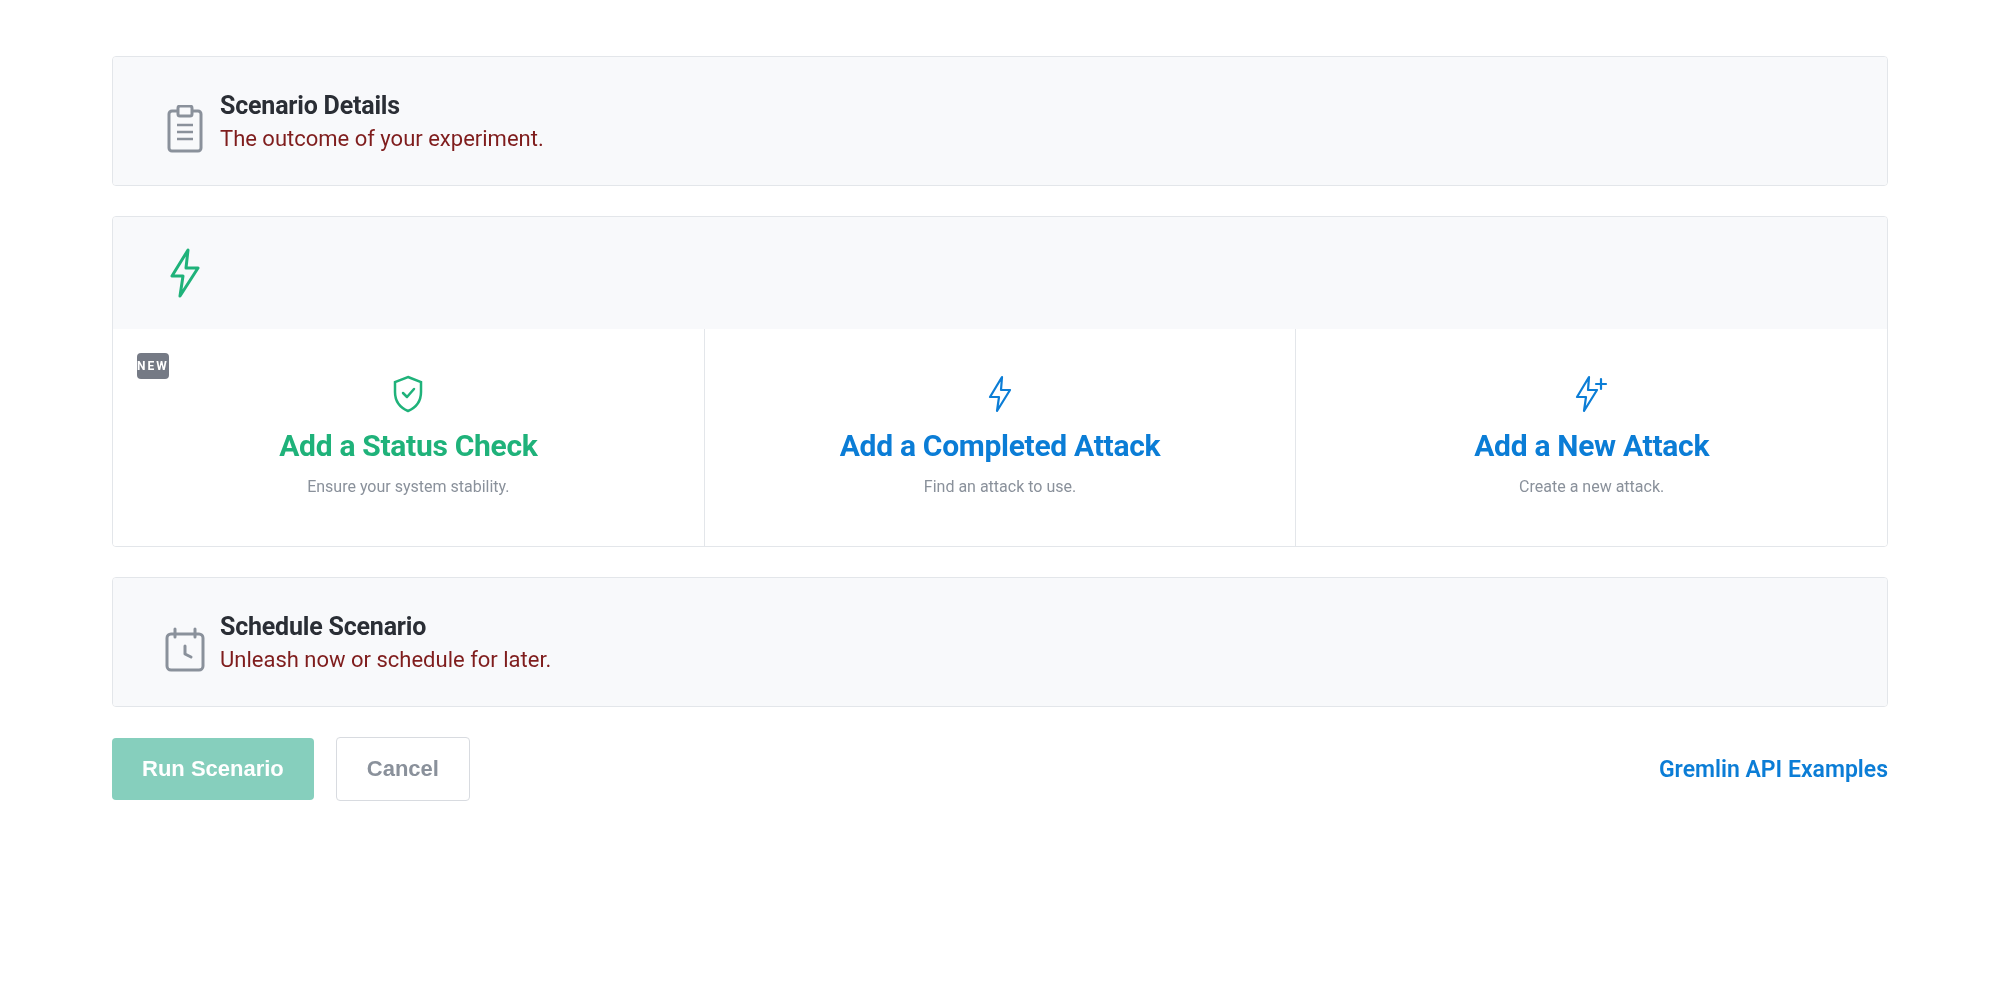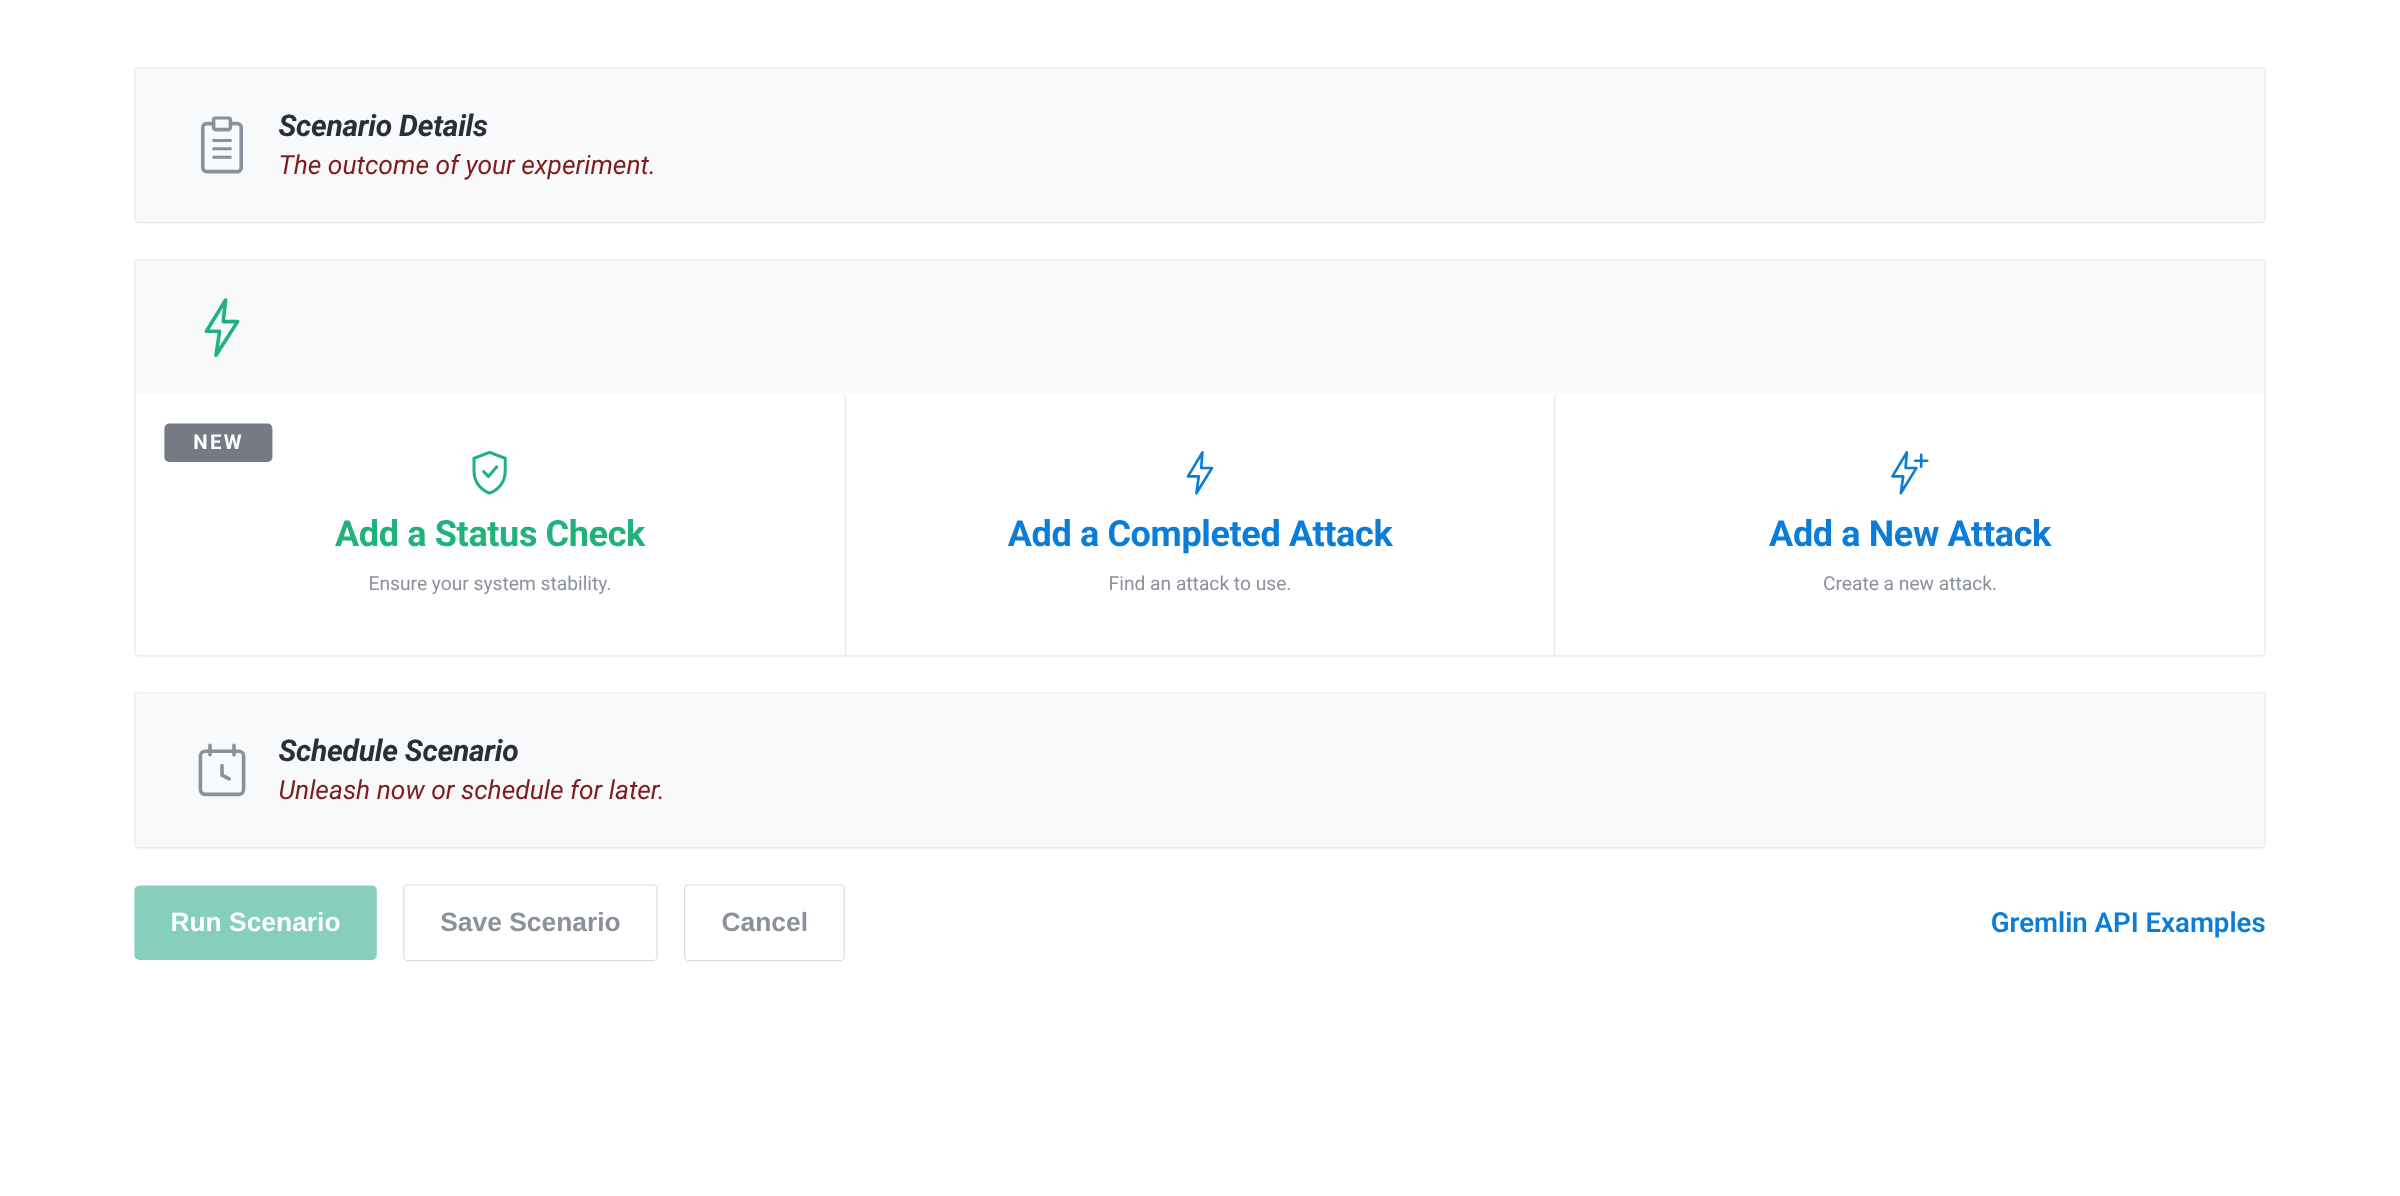--- a/index.html
+++ b/index.html
@@ -13,23 +13,22 @@
   .panel {
     border: 1px solid #e3e6ea;
     border-radius: 4px;
     margin-bottom: 30px;
     overflow: hidden;
   }
   .panel-header {
     background: #f8f9fb;
     padding: 34px 50px;
     display: flex;
-    align-items: center;
-    gap: 25px;
-    font-style: italic;
+    align-items: flex-end;
+    gap: 13px;
   }
   .panel-icon {
     width: 44px;
     height: 44px;
     flex-shrink: 0;
     display: flex;
     align-items: center;
     justify-content: center;
   }
   .panel-icon svg { display: block; }
@@ -57,24 +56,24 @@
     border-right: 1px solid #e3e6ea;
     cursor: pointer;
   }
   .option-card:last-child { border-right: none; }
   .badge {
     position: absolute;
     top: 24px;
     left: 24px;
     background: #757a85;
     color: #ffffff;
-    font-size: 17px;
+    font-size: 12px;
     font-weight: 700;
     letter-spacing: 2px;
-    padding: 6px 24px;
+    padding: 6px 0;
     border-radius: 4px;
   }
   .option-icon {
     height: 40px;
     display: flex;
     align-items: center;
     justify-content: center;
     margin-bottom: 14px;
   }
   .option-title {
@@ -202,16 +201,15 @@
     </div>
     <div>
       <div class="panel-title">Schedule Scenario</div>
       <div class="panel-subtitle">Unleash now or schedule for later.</div>
     </div>
   </div>
 </div>
 
 <div class="action-row">
   <button class="btn btn-primary">Run Scenario</button>
-  <button class="btn btn-secondary">Save Scenario</button>
   <button class="btn btn-secondary">Cancel</button>
   <a class="link">Gremlin API Examples</a>
 </div>
 
 </body></html>

